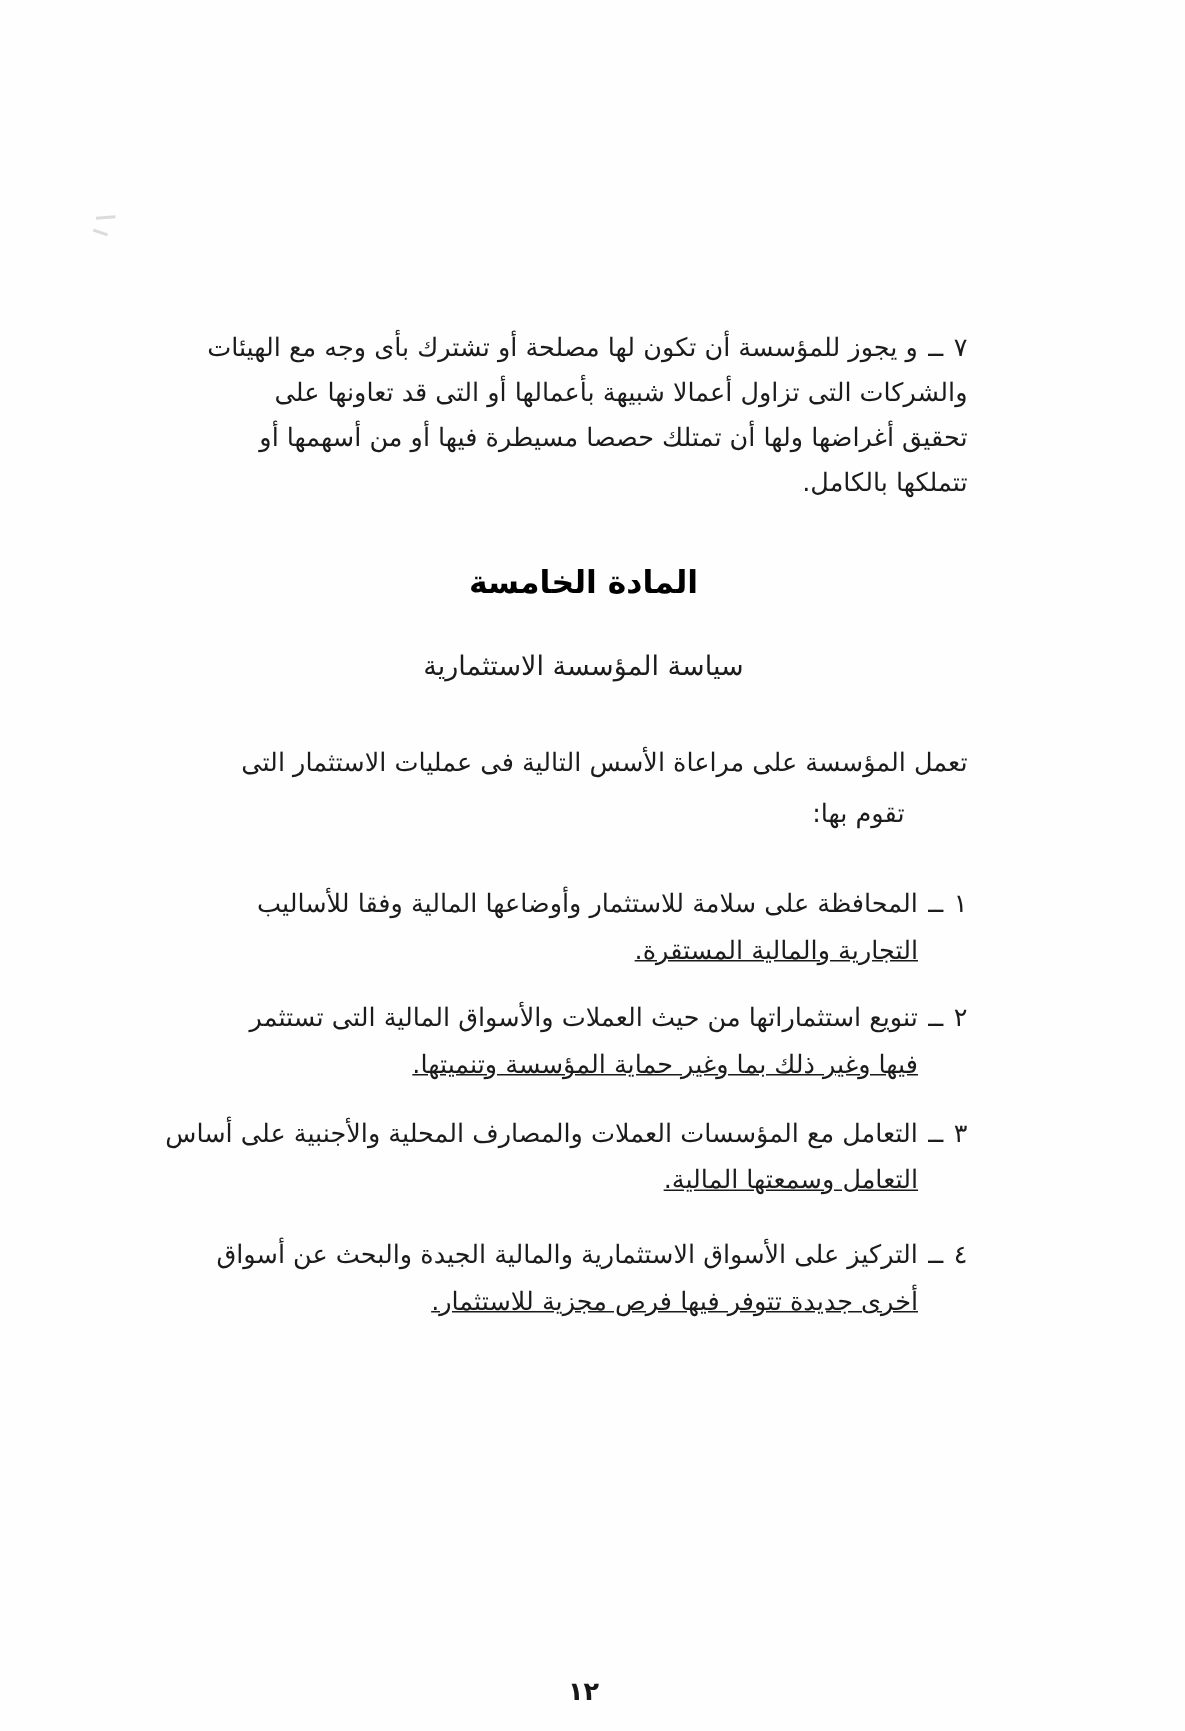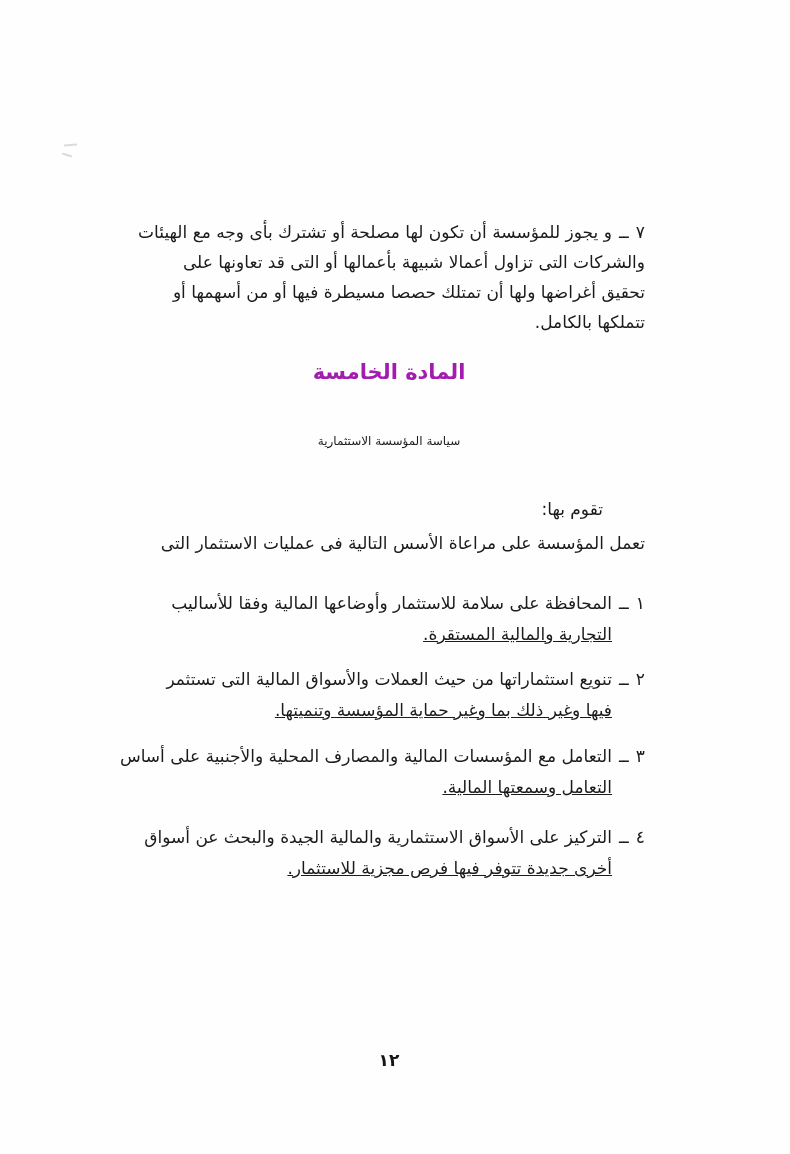--- a/index.html
+++ b/index.html
@@ -44,36 +44,36 @@
     display: flex;
     flex-direction: row; 
     align-items: baseline;
     gap: 7px;
     justify-content: flex-start;
   }
 
   
   .heading {
     position: absolute;
-    top: 360px;
+    top: 376px;
     right: 145px;
     width: 512px;
     text-align: center;
     font-size: 21px;
     font-weight: 700;
-    color: #a21caf;
+    color: #000000;
     white-space: nowrap;
   }
   .subheading {
     position: absolute;
     top: 434px;
     right: 145px;
     width: 512px;
     text-align: center;
-    font-size: 12px;
+    font-size: 18px;
     font-weight: 400;
     white-space: nowrap;
   }
 
   
   .intro { top: 492px; line-height: 34px; }
   .intro .l2 { padding-left: 0; padding-right: 42px; }
 
   
   .item { line-height: 31px; }
@@ -87,21 +87,21 @@
   .item1 { top: 588px; }
   .item2 { top: 664px; }
   .item3 { top: 741px; }
   .item4 { top: 822px; }
 
   .marker, .dash { flex: 0 0 auto; }
   .dash { letter-spacing: 0; }
 
   .page-number {
     position: absolute;
-    top: 1050px;
+    top: 1118px;
     right: 145px;
     width: 512px;
     text-align: center;
     font-size: 17px;
     font-weight: 700;
     letter-spacing: 3px;
     color: #161616;
   }
 </style>
 </head>
@@ -120,22 +120,22 @@
     </div>
     <span class="line">والشركات التى تزاول أعمالا شبيهة بأعمالها أو التى قد تعاونها على</span>
     <span class="line">تحقيق أغراضها ولها أن تمتلك حصصا مسيطرة فيها أو من أسهمها أو</span>
     <span class="line">تتملكها بالكامل.</span>
   </div>
 
   <div class="heading">المادة الخامسة</div>
   <div class="subheading">سياسة المؤسسة الاستثمارية</div>
 
   <div class="block intro">
+    <span class="line">تعمل المؤسسة على مراعاة الأسس التالية فى عمليات الاستثمار التى</span>
     <span class="line l2">تقوم بها:</span>
-    <span class="line">تعمل المؤسسة على مراعاة الأسس التالية فى عمليات الاستثمار التى</span>
   </div>
 
   <div class="block item item1">
     <div class="line numline">
       <span class="marker">١</span>
       <span class="dash">ــ</span>
       <span>المحافظة على سلامة للاستثمار وأوضاعها المالية وفقا للأساليب</span>
     </div>
     <span class="line cont">التجارية والمالية المستقرة.</span>
   </div>
@@ -146,21 +146,21 @@
       <span class="dash">ــ</span>
       <span>تنويع استثماراتها من حيث العملات والأسواق المالية التى تستثمر</span>
     </div>
     <span class="line cont">فيها وغير ذلك بما وغير حماية المؤسسة وتنميتها.</span>
   </div>
 
   <div class="block item item3">
     <div class="line numline">
       <span class="marker">٣</span>
       <span class="dash">ــ</span>
-      <span>التعامل مع المؤسسات المالية والمصارف المحلية والأجنبية على أساس</span>
+      <span>التعامل مع المؤسسات العملات والمصارف المحلية والأجنبية على أساس</span>
     </div>
     <span class="line cont">التعامل وسمعتها المالية.</span>
   </div>
 
   <div class="block item item4">
     <div class="line numline">
       <span class="marker">٤</span>
       <span class="dash">ــ</span>
       <span>التركيز على الأسواق الاستثمارية والمالية الجيدة والبحث عن أسواق</span>
     </div>

